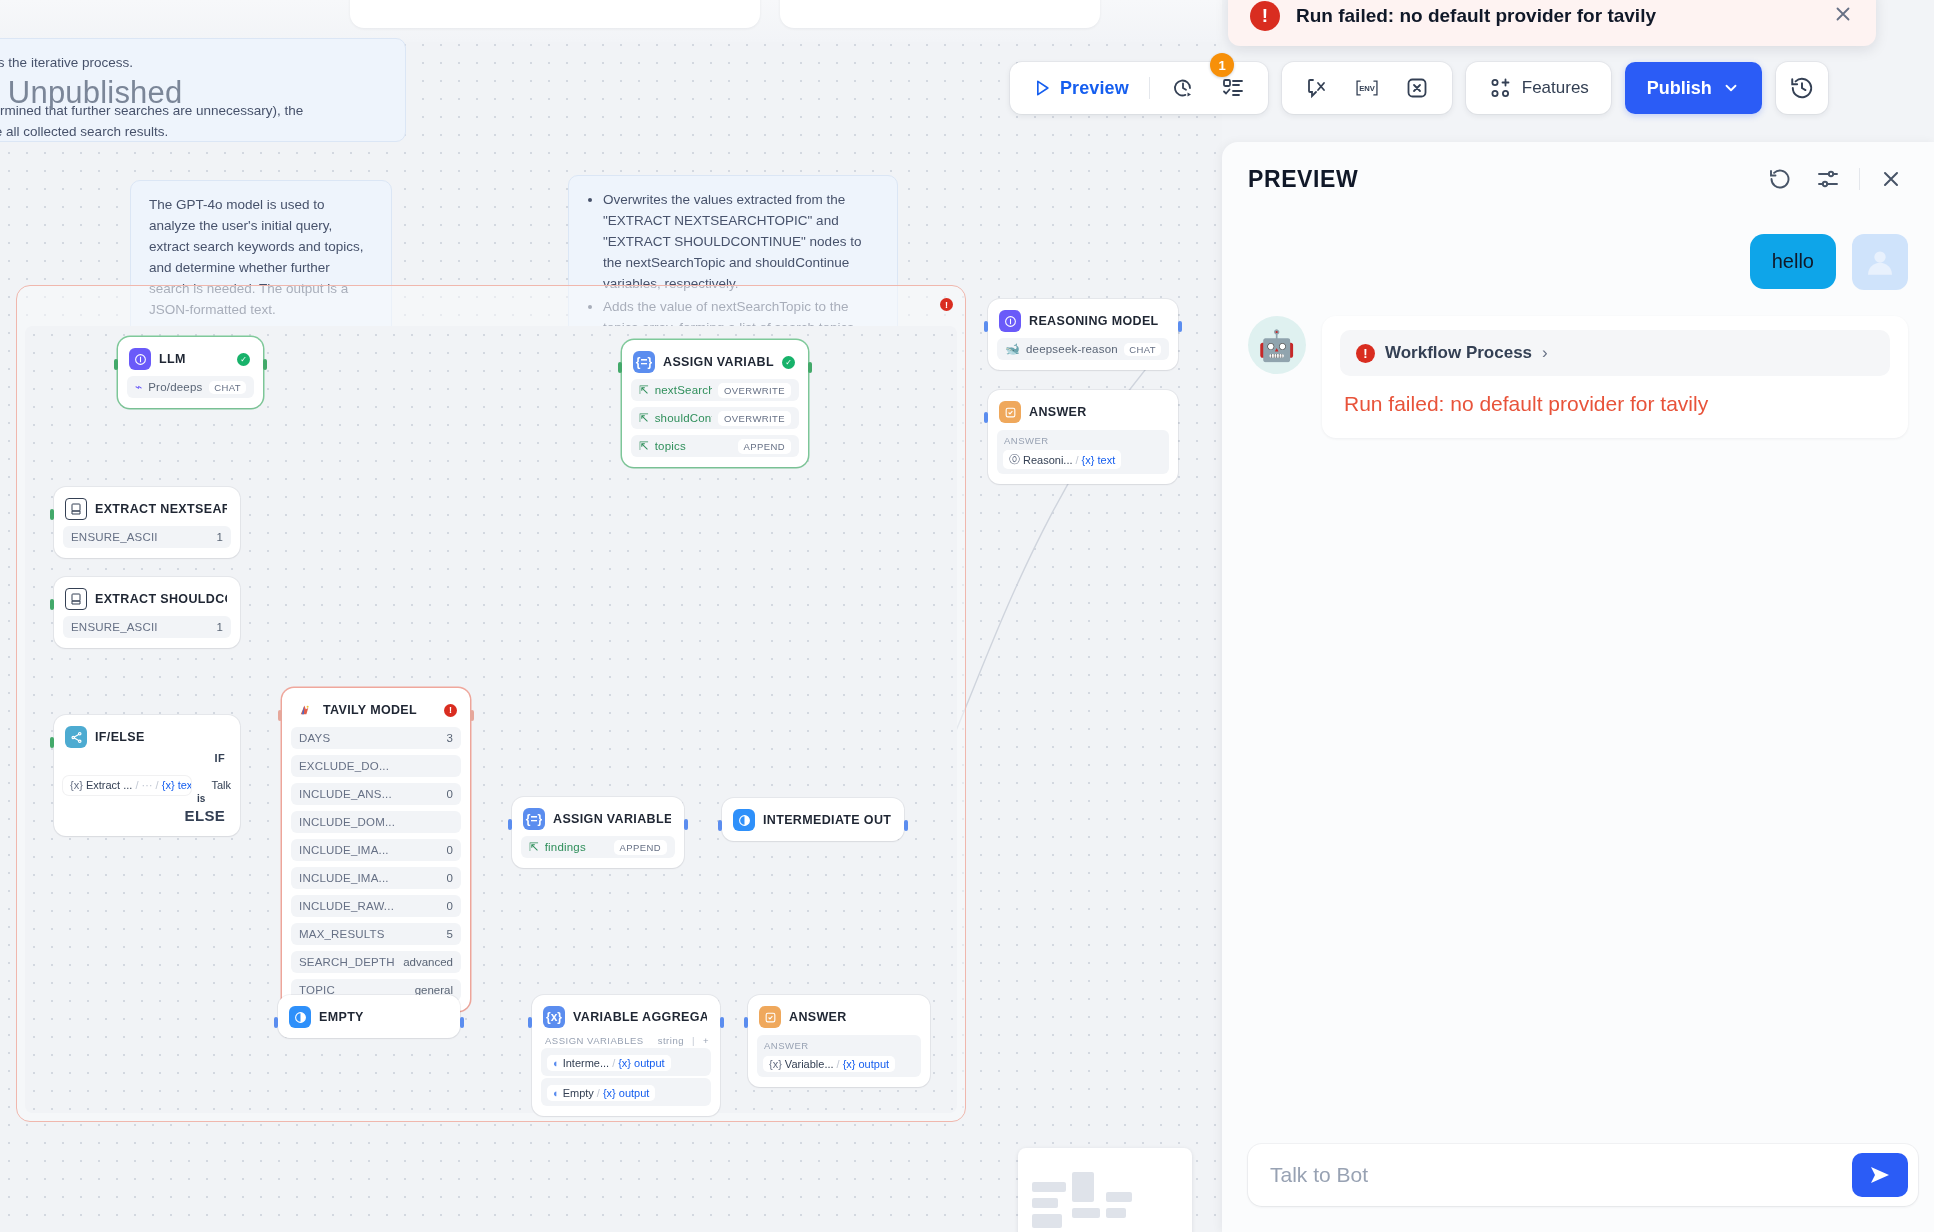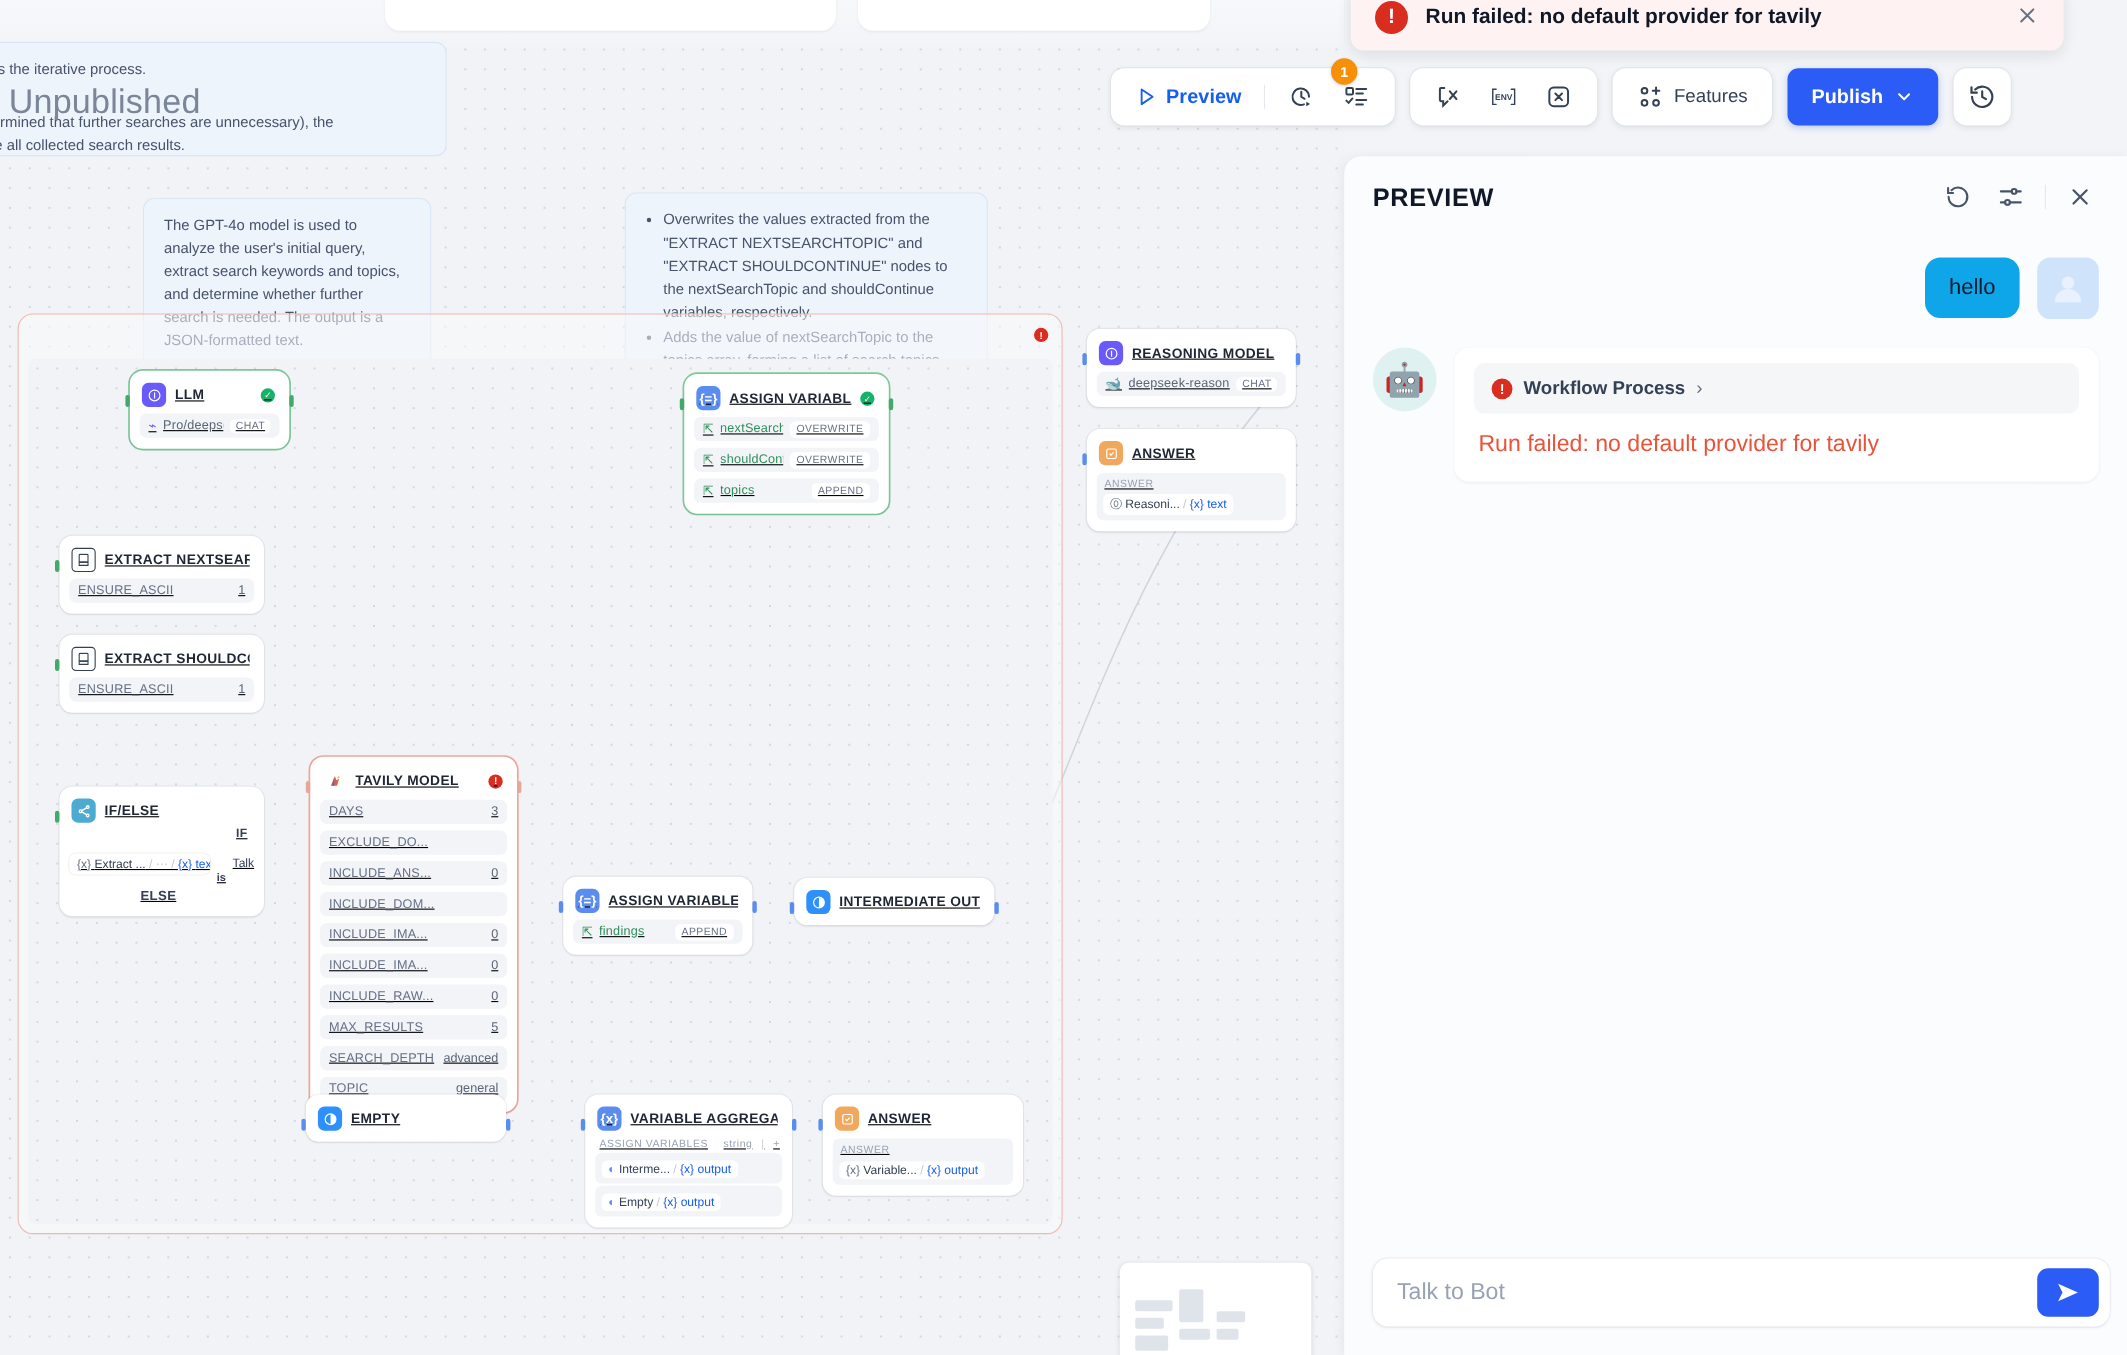--- a/index.html
+++ b/index.html
@@ -68,21 +68,20 @@
     position: absolute; right: 12px; top: 12px; width: 13px; height: 13px;
     border-radius: 50%; background: #d92d20; color: #fff; font-size: 9px;
     font-weight: 700; display:flex; align-items:center; justify-content:center;
   }
 
   
   .node {
     position: absolute; background: #fff; border-radius: 12px;
     box-shadow: 0 1px 2px rgba(16,24,40,.06), 0 0 0 1px rgba(16,24,40,.05);
     padding: 9px 9px 10px 9px;
-    text-decoration: underline;
   }
   .node.sel-green { box-shadow: 0 1px 2px rgba(16,24,40,.06), 0 0 0 1.5px #7fc99a; }
   .node.sel-red   { box-shadow: 0 1px 2px rgba(16,24,40,.06), 0 0 0 1.5px #f0a79c; }
   .node-head { display: flex; align-items: center; gap: 8px; padding: 2px 4px 0 2px; }
   .node-title {
     font-size: 12.5px; font-weight: 700; color: #1f2633; letter-spacing: .35px;
     white-space: nowrap; overflow: hidden; flex: 1;
   }
   .nicon {
     width: 22px; height: 22px; border-radius: 6px; flex: none;
@@ -140,21 +139,21 @@
   #n-tavily  { left: 282px; top: 688px; width: 188px; }
   #n-assign2 { left: 512px; top: 797px; width: 172px; }
   #n-inter   { left: 722px; top: 798px; width: 182px; }
   #n-empty   { left: 278px; top: 995px; width: 182px; }
   #n-varagg  { left: 532px; top: 995px; width: 188px; }
   #n-answer1 { left: 748px; top: 995px; width: 182px; }
   #n-reason  { left: 988px; top: 299px; width: 190px; }
   #n-answer2 { left: 988px; top: 390px; width: 190px; }
 
   .ifelse-if   { text-align:right; font-size:11px; color:#344054; font-weight:700; padding:4px 6px 0 0; letter-spacing:.3px;}
-  .ifelse-else { text-align:center; font-size:12px; color:#344054; font-weight:700; padding:3px 6px 2px 0; letter-spacing:.3px;}
+  .ifelse-else { text-align:right; font-size:15px; color:#344054; font-weight:700; padding:3px 6px 2px 0; letter-spacing:.3px;}
   .cond-row { display:flex; align-items:center; gap:6px; margin-top:2px; }
   .cond-box { flex:1; background:#fff; border-radius:6px; padding:3px 7px; font-size:11px;
               color:#344054; white-space:nowrap; overflow:hidden;
               box-shadow:0 0 0 1px rgba(16,24,40,.06);}
   .cond-is { font-size:10px; color:#344054; font-weight:700;margin-top:27px; }
   .cond-true { font-size:11px; color:#344054; }
 
   
   #minimap {
     position:absolute; left: 1018px; top: 1148px; width: 174px; height: 104px;

